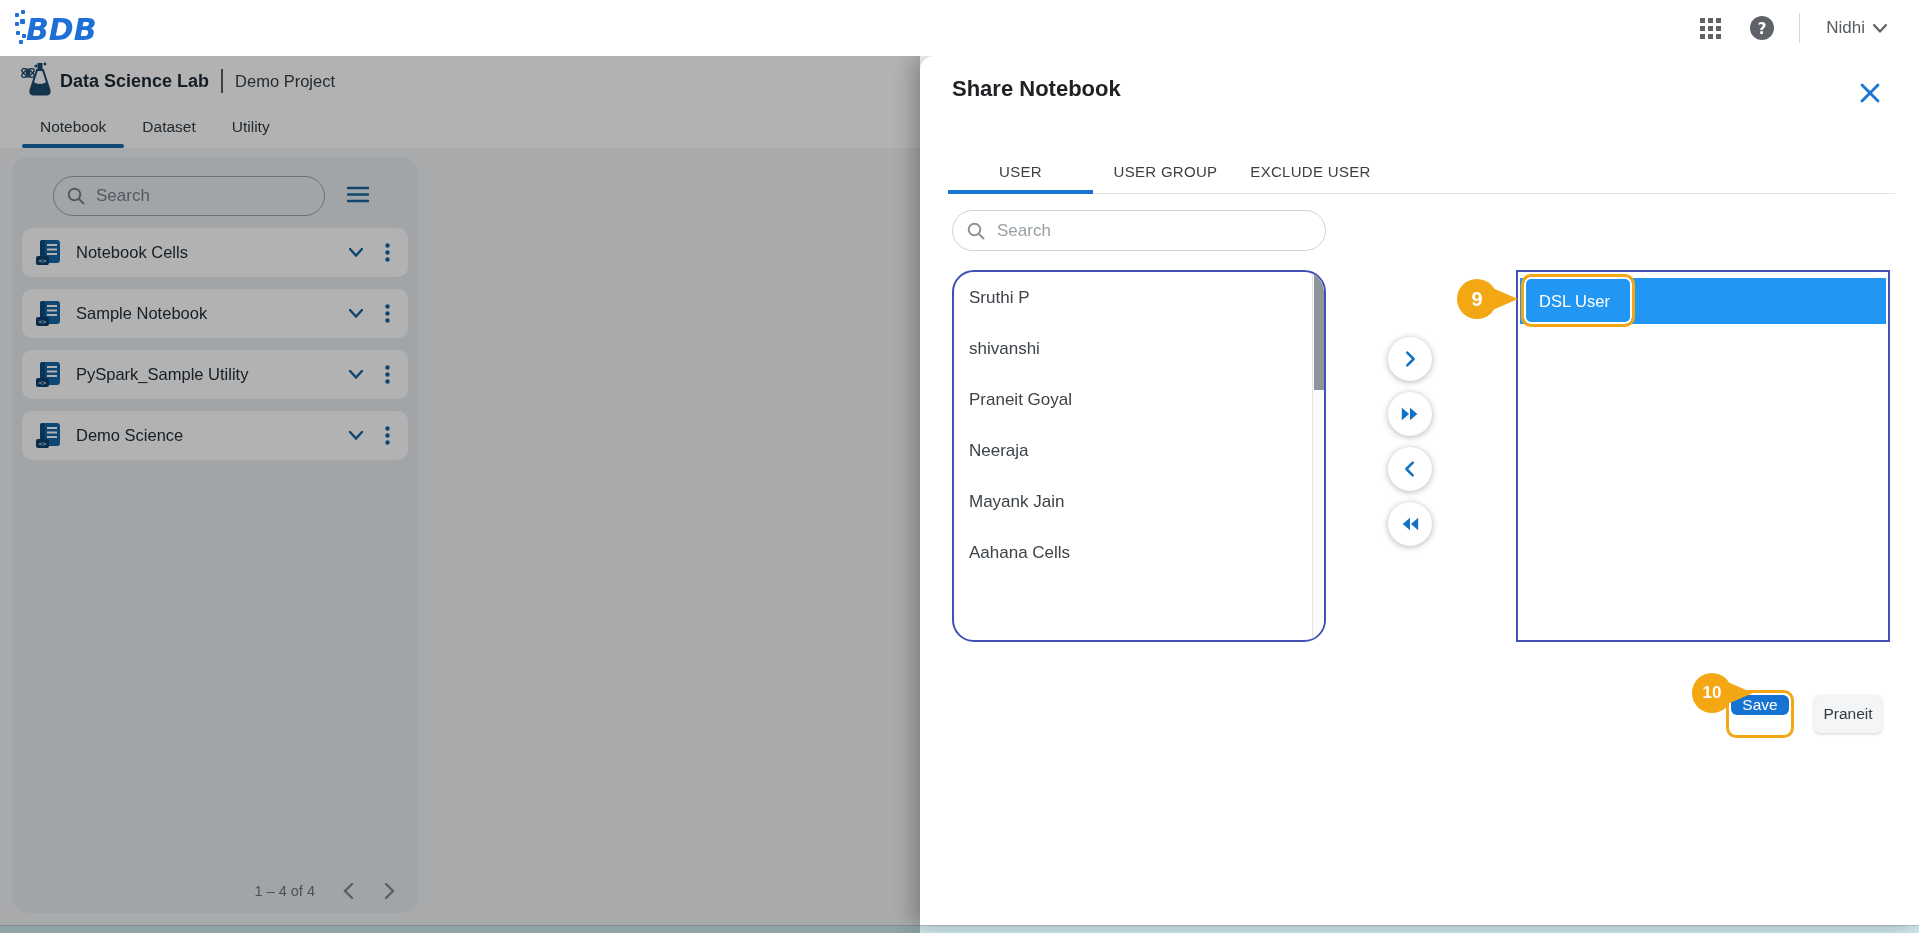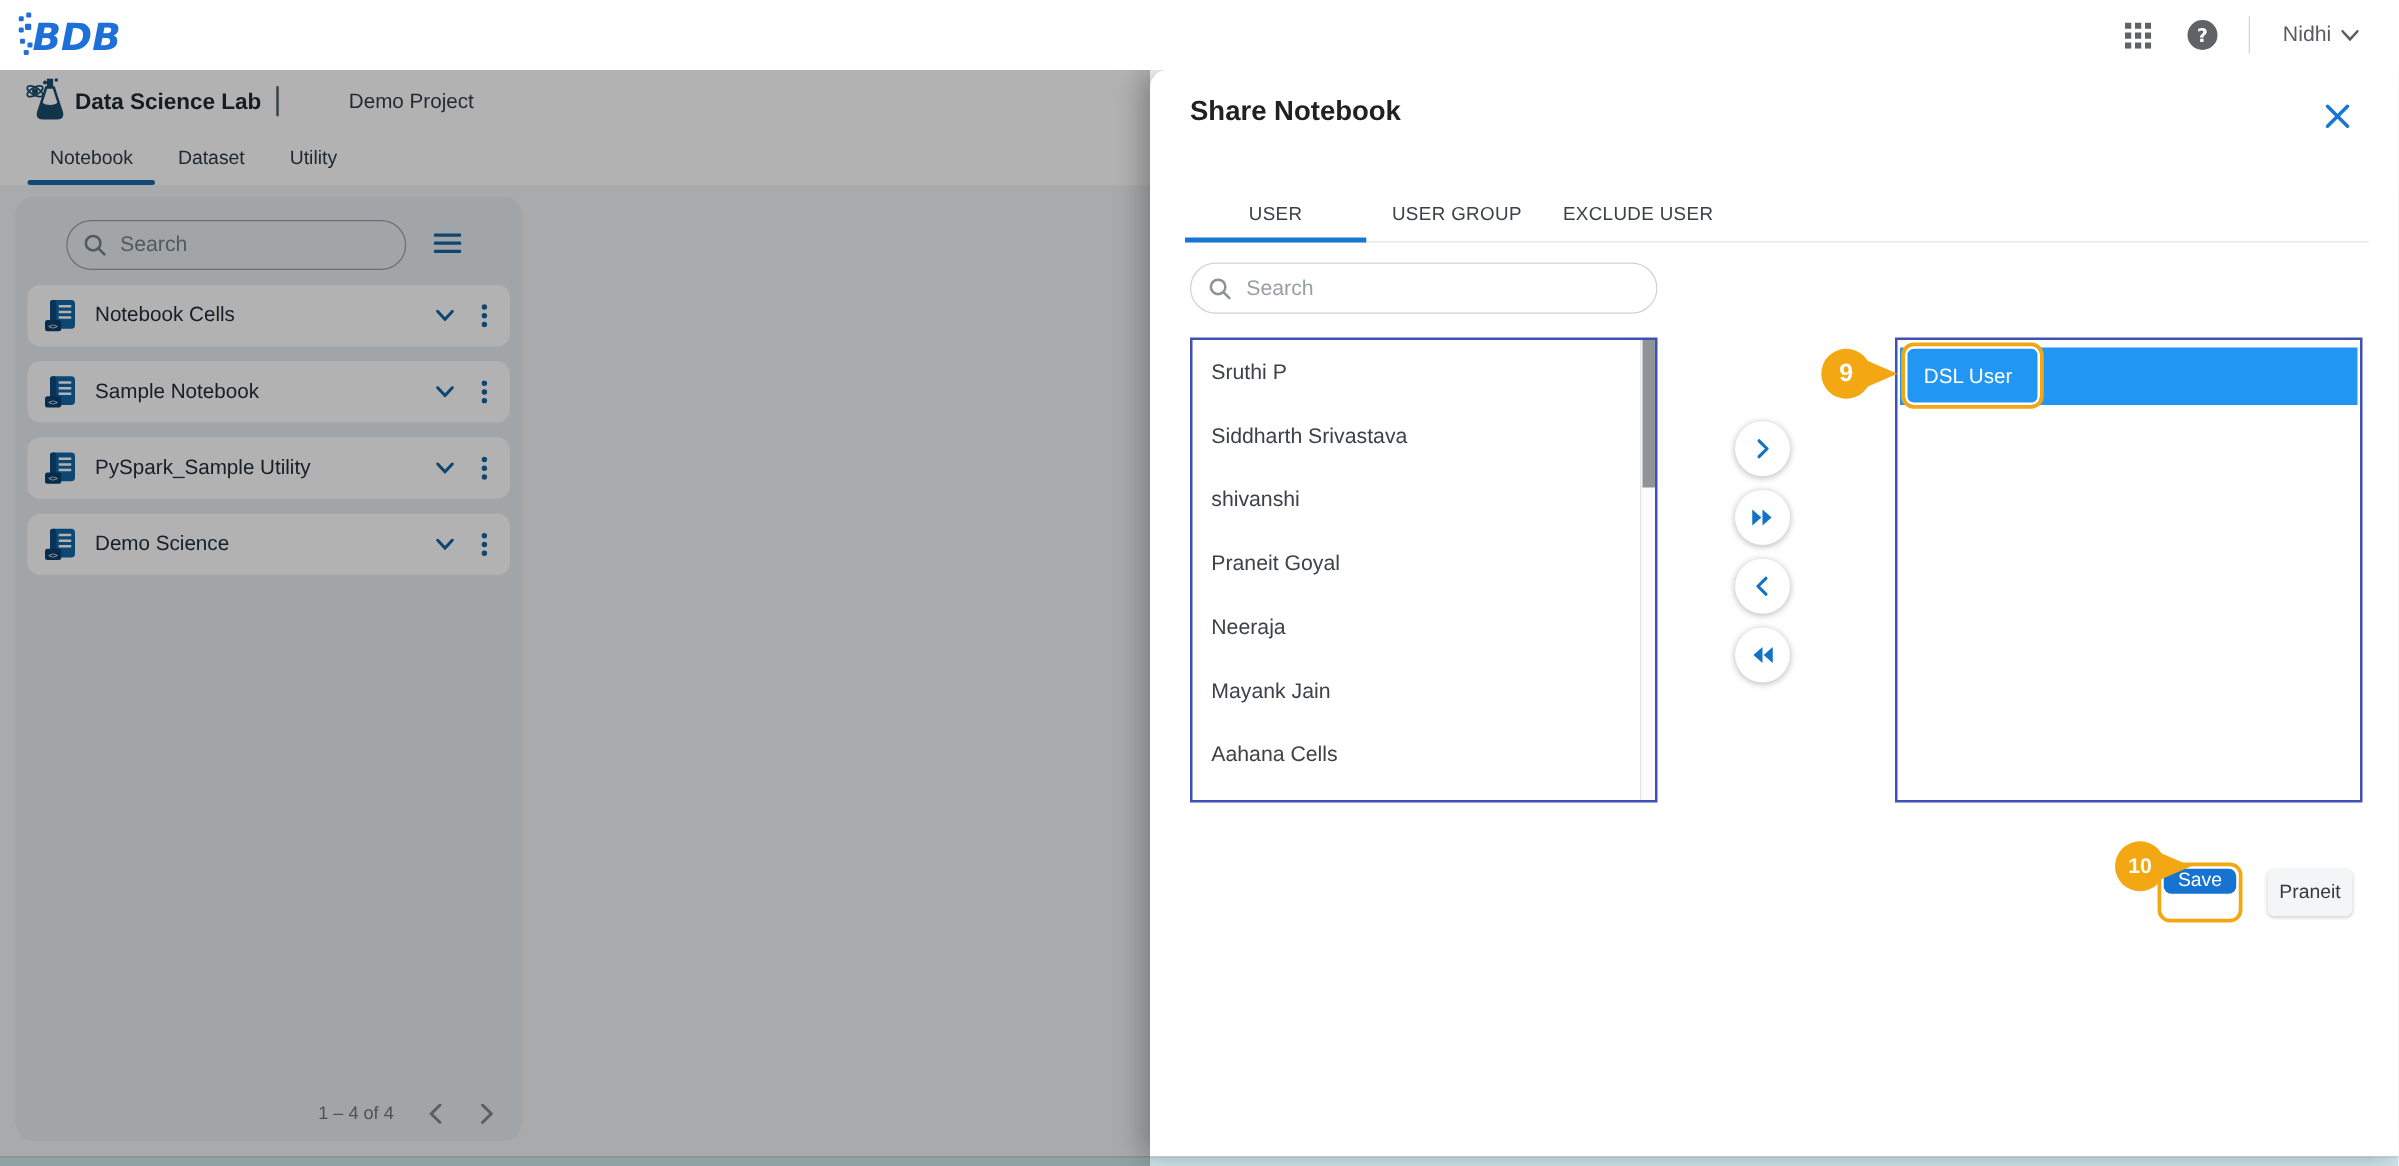--- a/index.html
+++ b/index.html
@@ -15,21 +15,21 @@
   .iconbtn{background:none;border:none;padding:4px;cursor:pointer;display:flex;align-items:center;}
   .tb-divider{width:1px;height:30px;background:#d5d5d5;}
   .user-chip{display:flex;align-items:center;gap:8px;background:none;border:none;cursor:pointer;
              font-family:"Liberation Sans",sans-serif;font-size:17px;color:#575c60;}
 
   
   .header-band{position:absolute;top:56px;left:0;right:0;height:50px;background:#fff;
                display:flex;align-items:center;padding-left:20px;box-sizing:border-box;}
   .hb-title{font-size:18px;font-weight:bold;color:#1e2a33;margin-left:0;}
   .hb-sep{width:2px;height:24px;background:#55606a;margin:0 12px;}
-  .hb-project{font-size:16.5px;color:#333e47;margin-left:44px;}
+  .hb-project{font-size:16.5px;color:#333e47;}
   .tab-strip{position:absolute;top:106px;left:0;right:0;height:42px;background:#fff;
              display:flex;padding-left:22px;box-sizing:border-box;}
   .app-tab{padding:0 18px;display:flex;align-items:center;font-size:15.5px;color:#2e3b45;
            position:relative;cursor:pointer;background:none;border:none;font-family:inherit;}
   .app-tab.active::after{content:"";position:absolute;left:0;right:0;bottom:0;height:4px;
            background:#1769aa;border-radius:2px;}
 
   
   .canvas{position:absolute;top:148px;left:0;right:0;bottom:8px;background:#f2f4f6;}
   .sidebar-card{position:absolute;left:12px;top:157px;width:406px;height:756px;
@@ -70,21 +70,21 @@
            background:#1976d2;}
   .dlg-search{position:absolute;left:32px;top:154px;width:374px;height:41px;
            border:1.5px solid #cdd3d9;border-radius:21px;display:flex;align-items:center;
            padding-left:14px;gap:10px;box-sizing:border-box;}
   .dlg-search input{border:none;outline:none;background:transparent;font-size:17px;color:#4a545c;
            width:290px;font-family:inherit;}
   .dlg-search input::placeholder{color:#98a0a6;opacity:1;}
 
   .dual-list{position:absolute;top:214px;width:374px;height:372px;background:#fff;
              border:2px solid #4050b5;box-sizing:border-box;overflow:hidden;}
-  .list-left{left:32px;}
+  .list-left{left:32px;border-radius:22px;}
   .list-right{left:596px;}
   .u-item{height:51px;display:flex;align-items:center;padding-left:15px;font-size:17px;
           color:#3c4247;cursor:pointer;}
   .sb-track{position:absolute;top:0;right:0;width:11px;height:100%;background:#fbfbfb;
             border-left:1px solid #e4e4e4;cursor:pointer;}
   .sb-thumb{position:absolute;top:0;right:0;width:10px;height:118px;background:#8f9499;}
 
   .xfer{position:absolute;left:468px;width:44px;height:44px;border-radius:50%;background:#fff;
         box-shadow:0 1px 6px rgba(0,0,0,0.30);display:flex;align-items:center;
         justify-content:center;border:none;cursor:pointer;}
@@ -352,21 +352,20 @@
     <div class="dlg-search">
       <svg width="18" height="18" viewBox="0 0 18 18">
         <circle cx="7.5" cy="7.5" r="5.8" fill="none" stroke="#8d9399" stroke-width="2"></circle>
         <line x1="12" y1="12" x2="16.5" y2="16.5" stroke="#8d9399" stroke-width="2" stroke-linecap="round"></line>
       </svg>
       <input type="text" placeholder="Search" style="">
     </div>
 
     <div class="dual-list list-left">
       <div class="u-item">Sruthi P</div>
-      <div class="u-item">Siddharth Srivastava</div>
       <div class="u-item">shivanshi</div>
       <div class="u-item">Praneit Goyal</div>
       <div class="u-item">Neeraja</div>
       <div class="u-item">Mayank Jain</div>
       <div class="u-item">Aahana Cells</div>
       <div class="sb-track">
         <div class="sb-thumb"></div>
       </div>
     </div>
 

